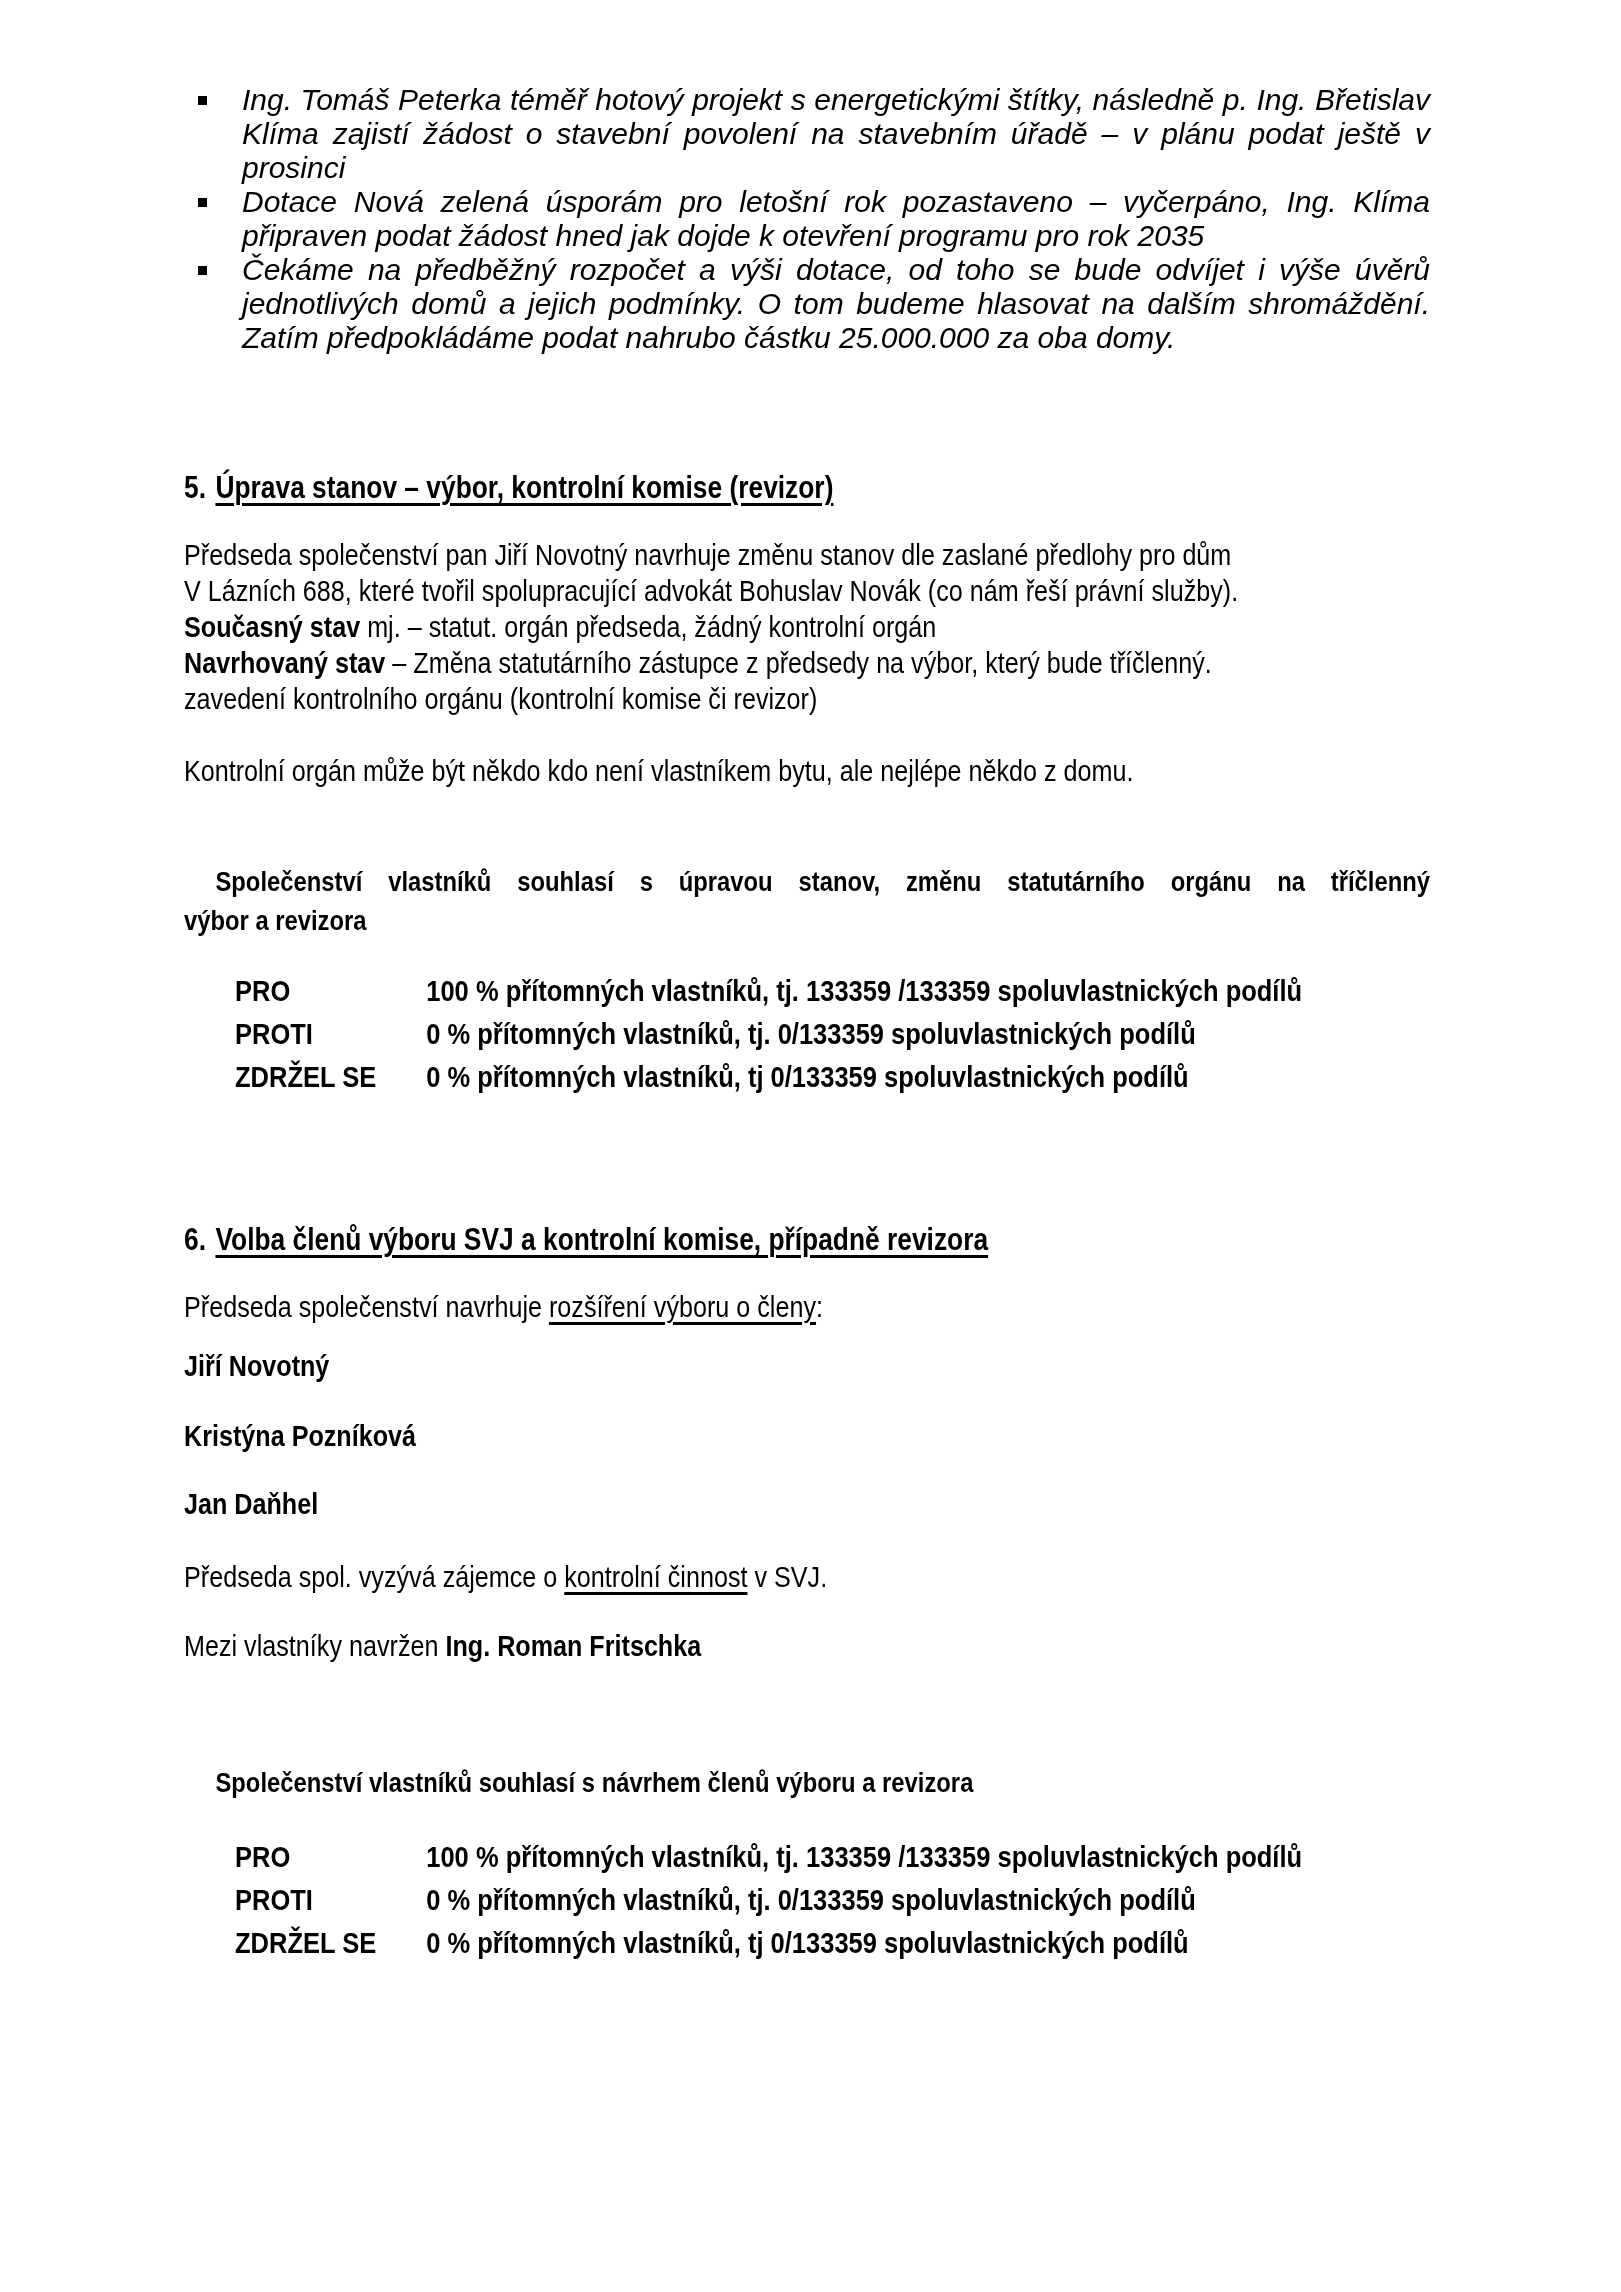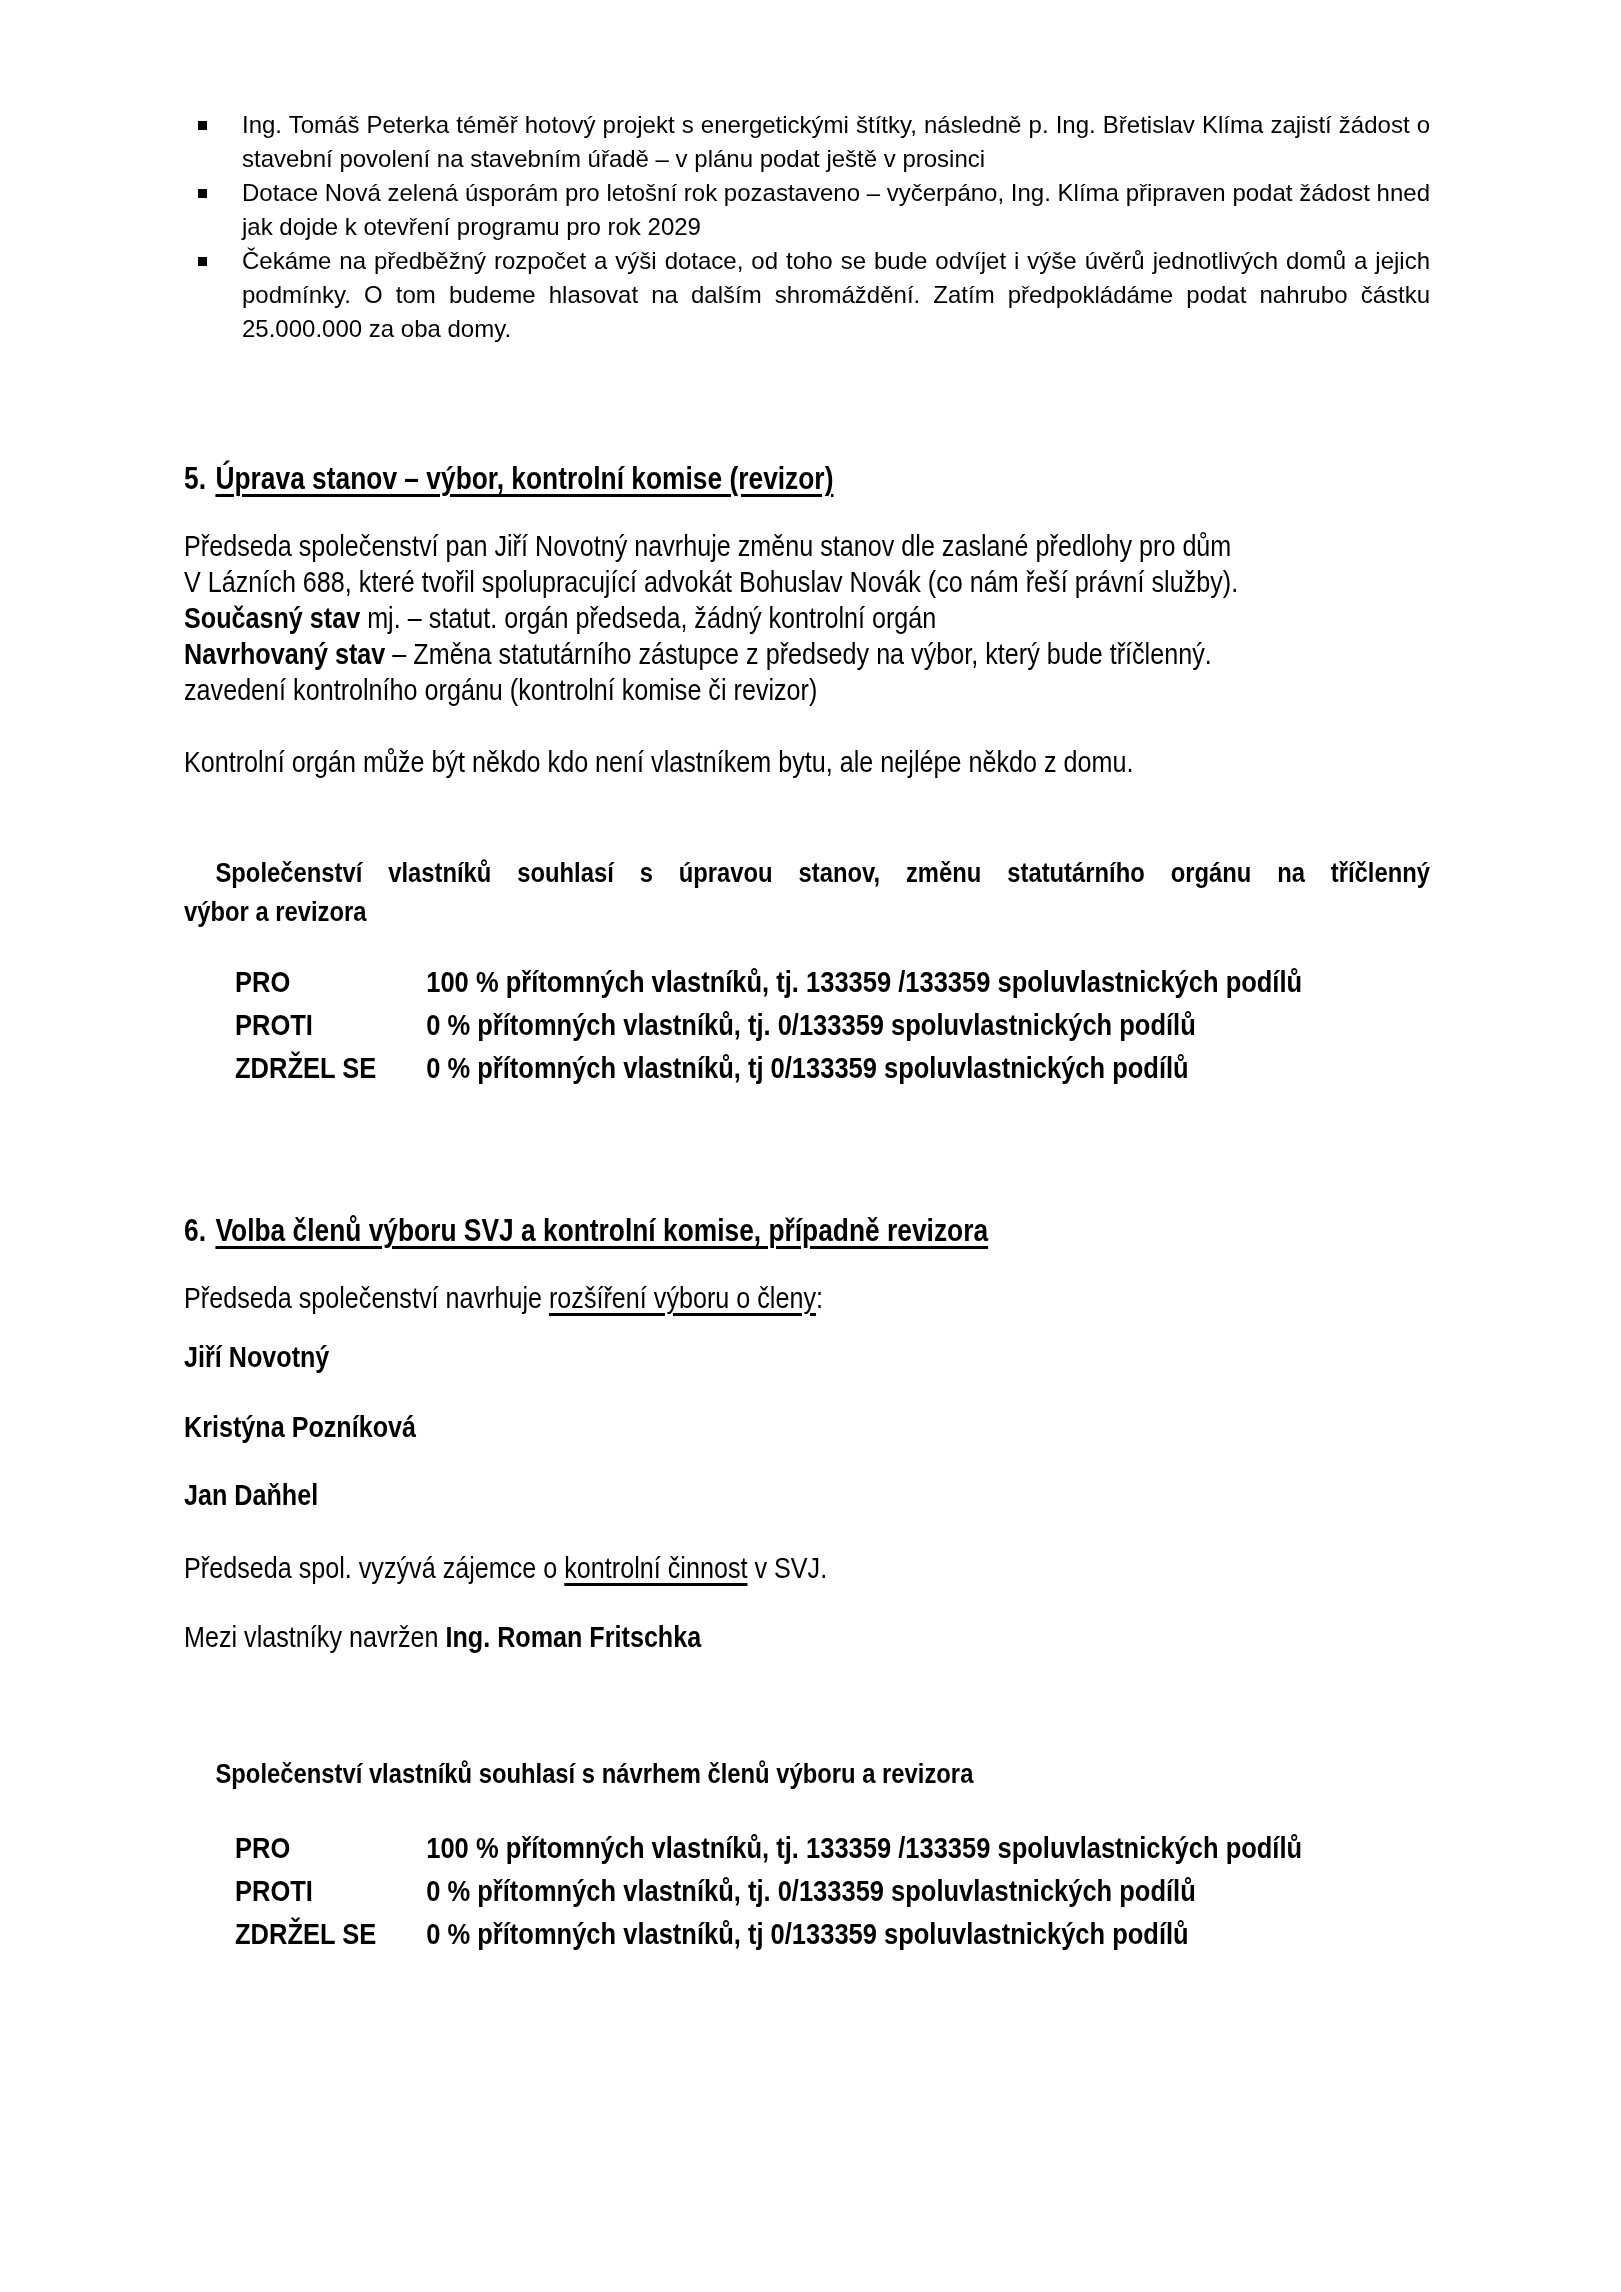--- a/index.html
+++ b/index.html
@@ -19,24 +19,25 @@
     width: 1621px;
     height: 2293px;
     padding: 0 191px 0 184px;
     background: #ffffff;
   }
   p, ul, li, h2, div { margin: 0; padding: 0; }
 
   
   .bullets {
     list-style: none;
-    margin-top: 108px;
-    font-size: 24px;
+    margin-top: 83px;
+    font-size: 30px;
     line-height: 34px;
     text-align: justify;
+    font-style: italic;
   }
   .bullets li {
     position: relative;
     padding-left: 58px;
   }
   .bullet-marker {
     position: absolute;
     left: 14.3px;
     top: 12.5px;
     width: 9px;
@@ -123,21 +124,21 @@
 
 <div class="page">
 
   <ul class="bullets">
     <li>
       <span class="bullet-marker"></span>
       <span>Ing. Tomáš Peterka téměř hotový projekt s energetickými štítky, následně p. Ing. Břetislav Klíma zajistí žádost o stavební povolení na stavebním úřadě – v plánu podat ještě v prosinci</span>
     </li>
     <li>
       <span class="bullet-marker"></span>
-      <span>Dotace Nová zelená úsporám pro letošní rok pozastaveno – vyčerpáno, Ing. Klíma připraven podat žádost hned jak dojde k otevření programu pro rok 2029</span>
+      <span>Dotace Nová zelená úsporám pro letošní rok pozastaveno – vyčerpáno, Ing. Klíma připraven podat žádost hned jak dojde k otevření programu pro rok 2035</span>
     </li>
     <li>
       <span class="bullet-marker"></span>
       <span>Čekáme na předběžný rozpočet a výši dotace, od toho se bude odvíjet i výše úvěrů jednotlivých domů a jejich podmínky. O tom budeme hlasovat na dalším shromáždění. Zatím předpokládáme podat nahrubo částku 25.000.000 za oba domy.</span>
     </li>
   </ul>
 
   <h2 class="heading h5 cond">
     <span class="hnum">5.</span>
     <span class="htitle">Úprava stanov – výbor, kontrolní komise (revizor)</span>

